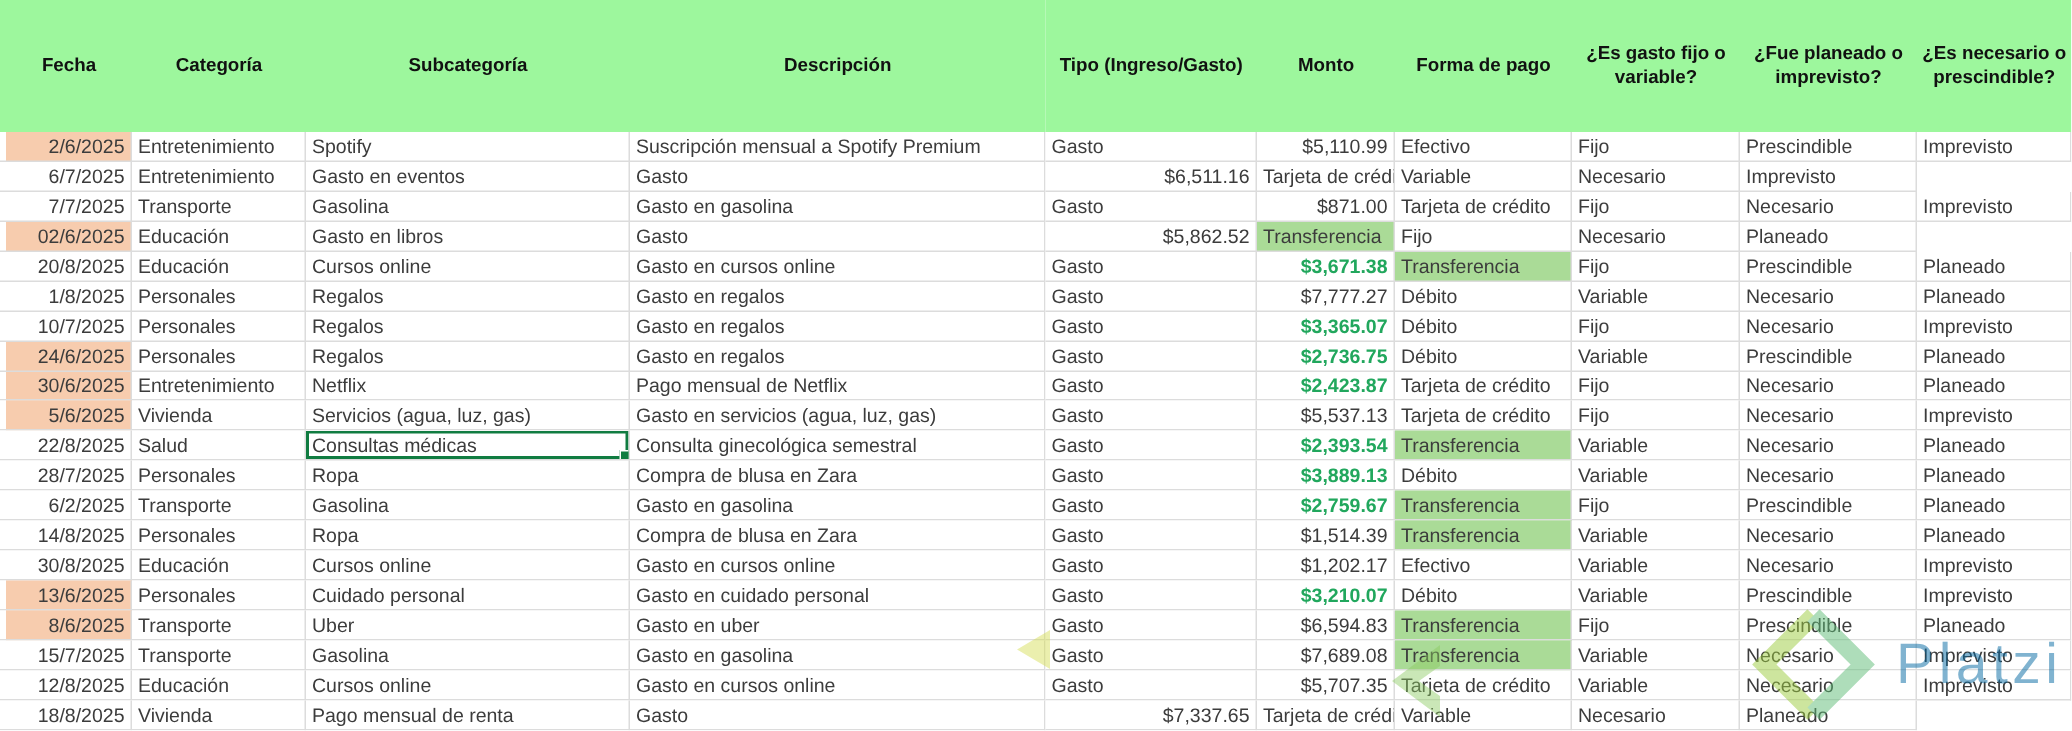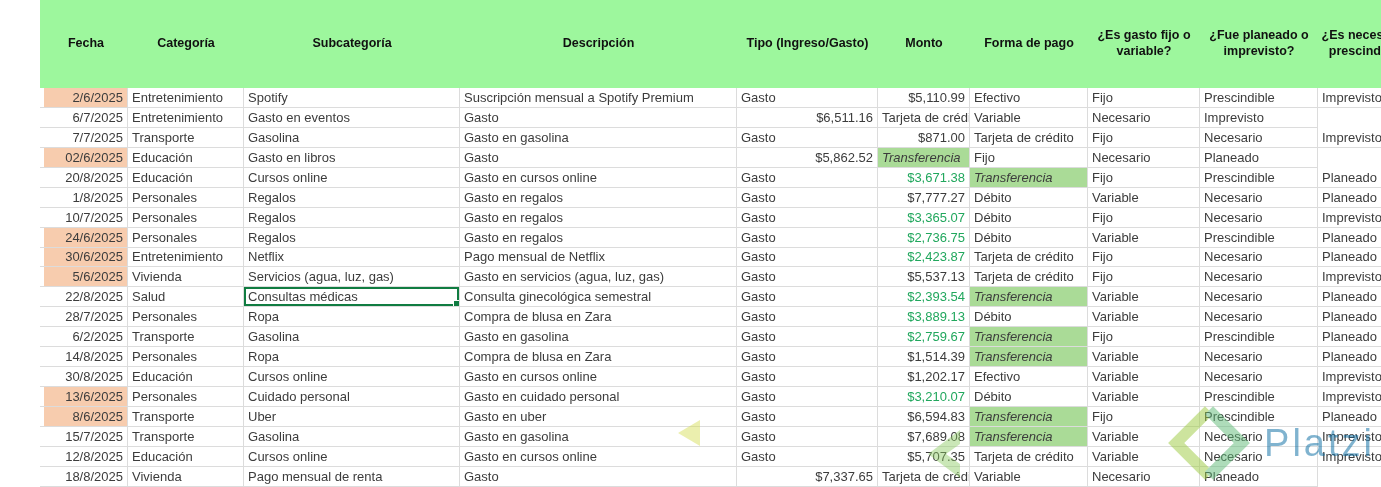--- a/index.html
+++ b/index.html
@@ -9,21 +9,20 @@
     width:1381px;height:487px;
     overflow:hidden;
     font-family:"Liberation Sans", sans-serif;
     color:#3c3c3c;
     background:#fff;
   }
   .grid-row{
     display:grid;
     grid-template-columns:4px 84px 116px 216px 277px 141px 92px 118px 112px 118px 103px;
     width:1212px;
-    margin-left:40px;
   }
   
   .header-row{height:88px;}
   .header-row .cell{
     background:#9df79d;
     border:none;
     display:flex;align-items:center;justify-content:center;
     text-align:center;
     font-weight:bold;
     font-size:12.5px;
@@ -44,22 +43,22 @@
     padding:0 4px;
     white-space:nowrap;
     overflow:hidden;
   }
   .data-row .gutter{
     background:#fff;
     border-bottom:1px solid #dcdcdc;
   }
   .cell.right{justify-content:flex-end;}
   .hl-orange{background:#f7ccae !important;}
-  .hl-green{background:#aadb97 !important;font-style:italic;}
-  .amount-green{color:#21a75d;font-weight:normal;}
+  .hl-green{background:#aadb97 !important;}
+  .amount-green{color:#21a75d;font-weight:bold;}
   .selected{
     position:relative;
     box-shadow:inset 0 0 0 2px #107c41;
     z-index:3;
   }
   .selected::after{
     content:"";
     position:absolute;
     right:-2px;bottom:-2px;
     width:6px;height:6px;

